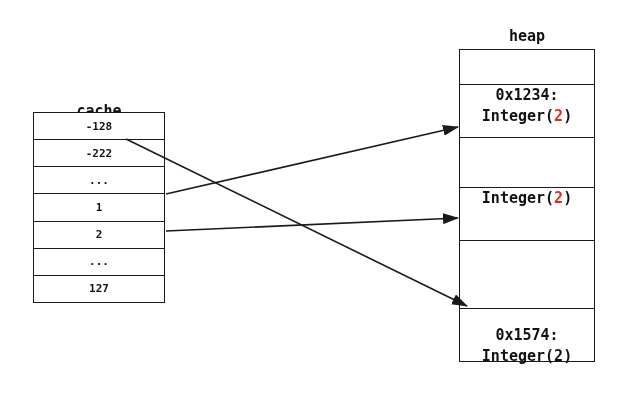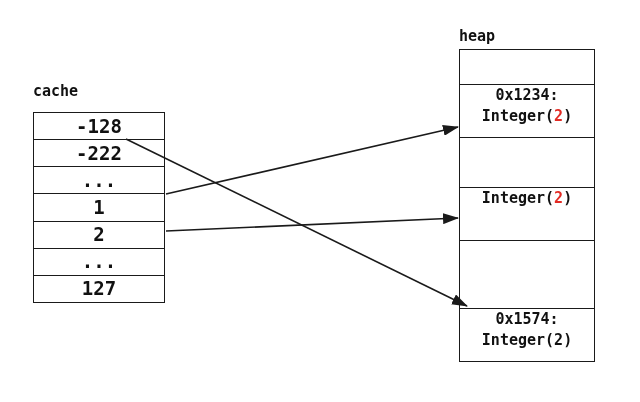--- a/index.html
+++ b/index.html
@@ -7,45 +7,46 @@
     position: relative;
     width: 640px;
     height: 402px;
     background: #ffffff;
     overflow: hidden;
     font-family: "DejaVu Sans Mono", "Liberation Mono", monospace;
     color: #111111;
   }
   .table-label {
     position: absolute;
+    text-align: center;
     font-size: 15px;
     font-weight: bold;
     letter-spacing: 0;
   }
-  .cache-label { left: 33px; width: 132px; top: 82px; }
+  .cache-label { left: 33px; width: 132px; top: 102px; }
   .heap-label  { left: 459px; width: 136px; top: 27px; }
 
   .cache-table {
     position: absolute;
     left: 33px; top: 112px;
     width: 132px; height: 191px;
     border: 1.5px solid #1a1a1a;
     box-sizing: border-box;
     display: flex;
     flex-direction: column;
     background: #ffffff;
   }
   .cache-row {
     flex: 1 1 0;
     display: flex;
     align-items: center;
     justify-content: center;
     border-bottom: 1.5px solid #1a1a1a;
     box-sizing: border-box;
-    font-size: 19px;
+    font-size: 11px;
     font-weight: bold;
     line-height: 1;
   }
   .cache-row:last-child { border-bottom: none; }
 
   .heap-table {
     position: absolute;
     left: 459px; top: 49px;
     width: 136px; height: 313px;
     border: 1.5px solid #1a1a1a;
@@ -58,21 +59,21 @@
     flex: 0 0 auto;
     border-bottom: 1.5px solid #1a1a1a;
     box-sizing: border-box;
     display: flex;
     flex-direction: column;
     align-items: center;
     font-size: 15px;
     font-weight: bold;
     line-height: 21px;
   }
-  .heap-cell:last-child { border-bottom: none; }
+  .heap-cell:last-child { border-bottom: none; margin-top: 16px; }
   .hc0 { height: 35px; }
   .hc1 { height: 53px; }
   .hc2 { height: 50px; }
   .hc3 { height: 53px; }
   .hc4 { height: 68px; }
   .hc5 { height: 51px; }
   .num-hot { color: var(--hot, #e32b24); }
 
   .arrows {
     position: absolute;

